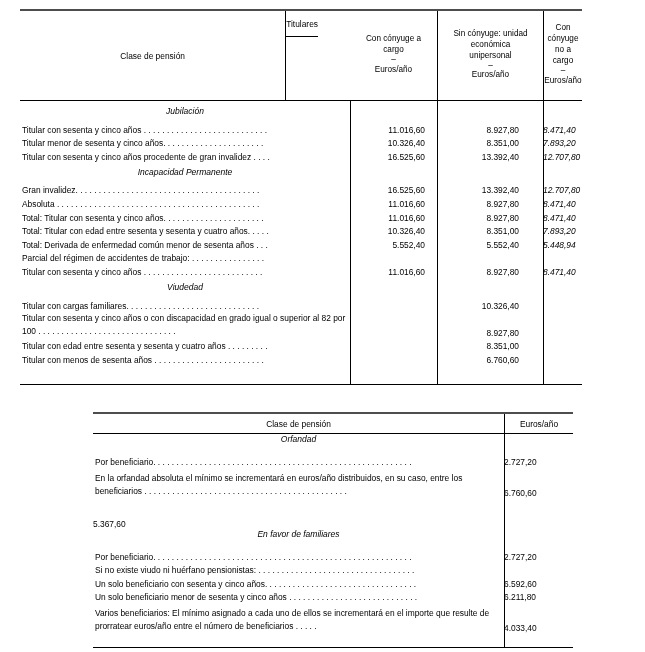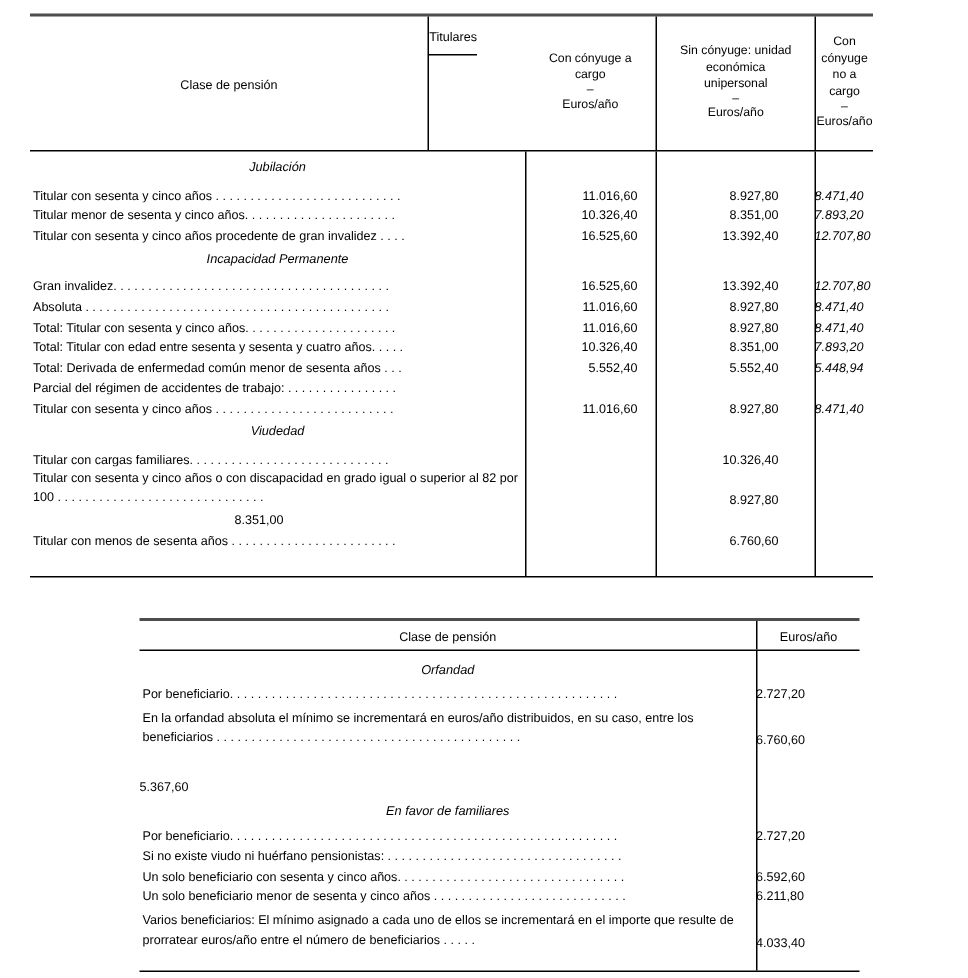--- a/index.html
+++ b/index.html
@@ -168,21 +168,21 @@
     font-size: 8.4px;
   }
   .t2val {
     flex: 1;
     box-sizing: border-box;
     padding-right: 12px;
     font-size: 8.4px;
   }
   .t2row.two { height: 27px; align-items: flex-end; }
   .t2row.two .t2label { white-space: normal; line-height: 1.55; padding-right: 2px; }
-  .t2sect { height: 23px; display: flex; align-items: center; }
+  .t2sect { height: 23px; display: flex; align-items: flex-start; }
   .t2sect-title {
     width: 411px; text-align: center;
     font-style: italic; font-size: 8.5px;
   }
   .spacer4 { height: 4px; }
 </style>
 </head>
 <body>
 
 <div class="page">
@@ -307,20 +307,21 @@
           <div class="v-b">10.326,40</div>
           <div class="v-c"></div>
         </div>
         <div class="row two">
           <div class="row-label">Titular con sesenta y cinco años o con discapacidad en grado igual o superior al 82 por 100 . . . . . . . . . . . . . . . . . . . . . . . . . . . . . .</div>
           <div class="v-a"></div>
           <div class="v-b">8.927,80</div>
           <div class="v-c"></div>
         </div>
         <div class="row">
+          <div class="row-label">Titular con edad entre sesenta y sesenta y cuatro años . . . . . . . . .</div>
           <div class="v-a"></div>
           <div class="v-b">8.351,00</div>
           <div class="v-c"></div>
         </div>
         <div class="row">
           <div class="row-label">Titular con menos de sesenta años . . . . . . . . . . . . . . . . . . . . . . . .</div>
           <div class="v-a"></div>
           <div class="v-b">6.760,60</div>
           <div class="v-c"></div>
         </div>

